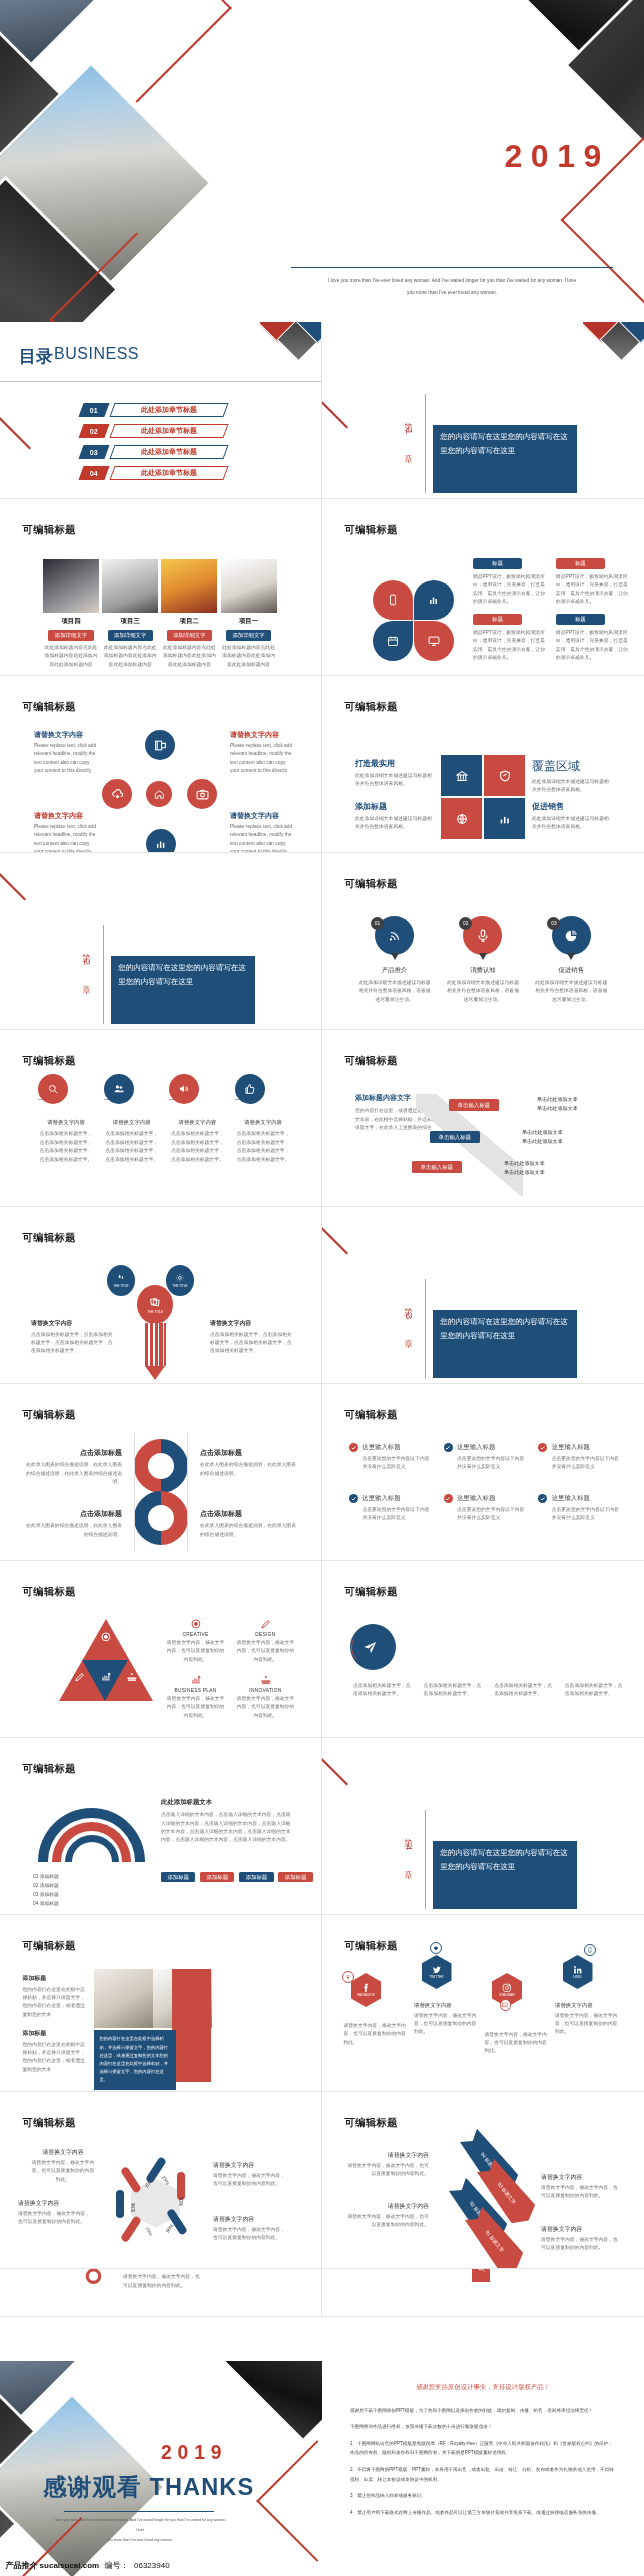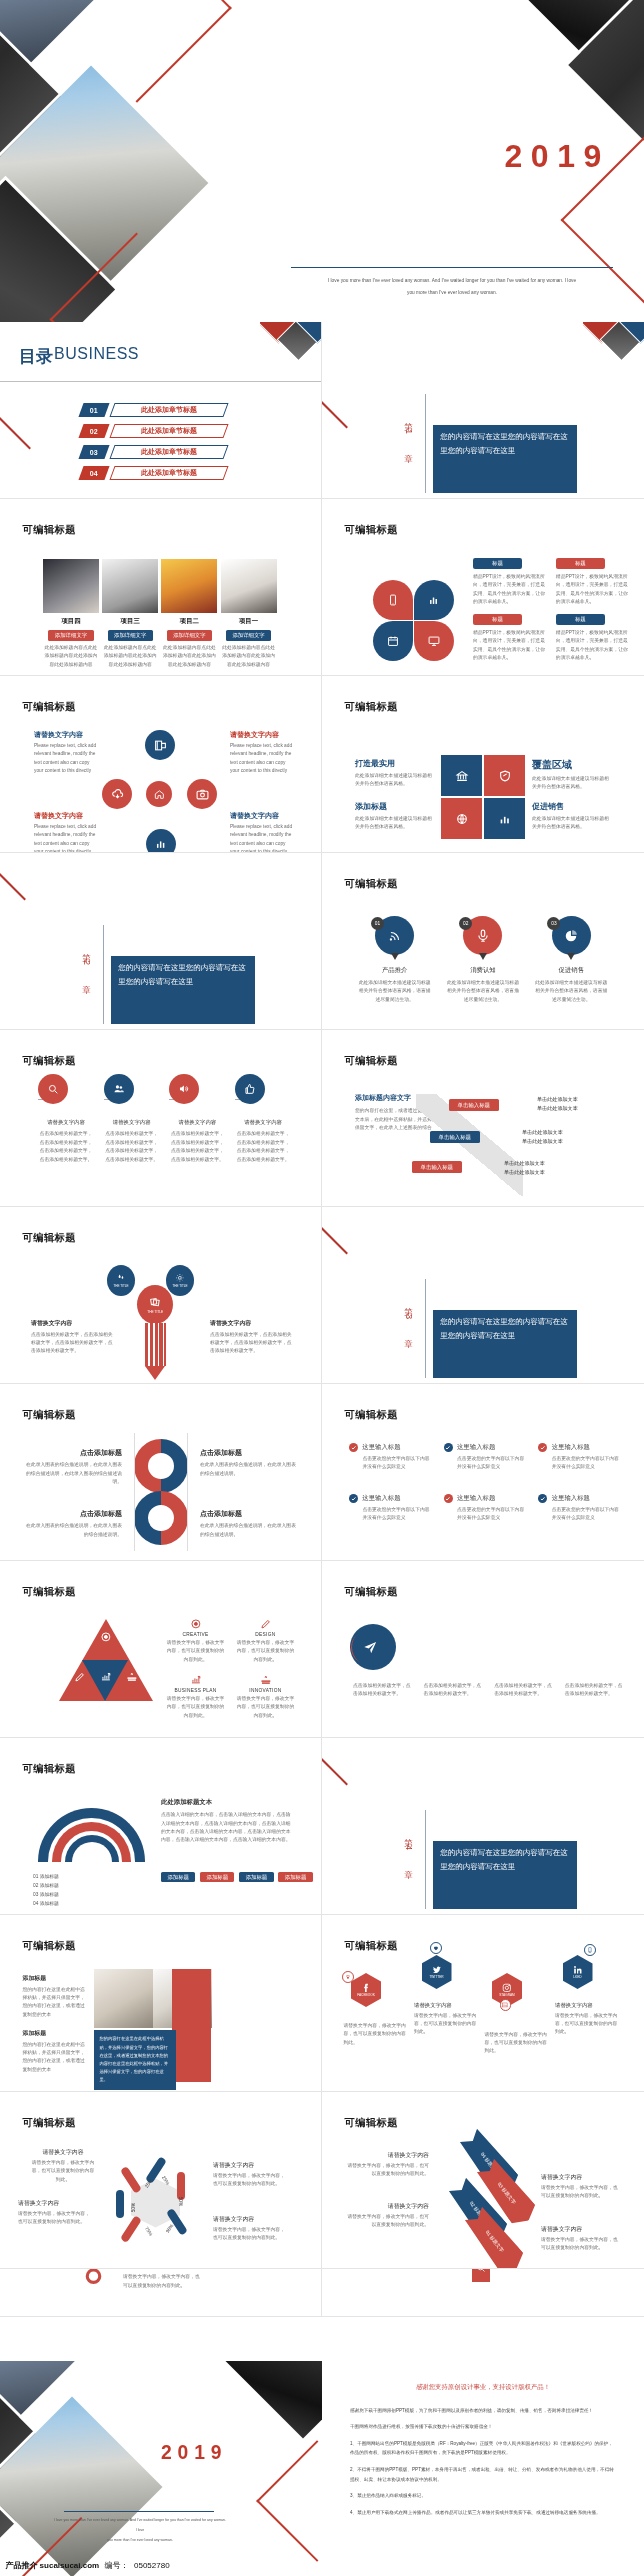--- a/index.html
+++ b/index.html
@@ -460,21 +460,21 @@
                 <rect x="10" y="8" width="3" height="12"></rect>
                 <rect x="16" y="11" width="3" height="9"></rect>
               </svg>
             </div>
         </div>
         <div style="position:absolute;left:33px;top:82px;width:79px;">
           <div style="font-size:8px;font-weight:700;color:#1f4e79;">打造最实用</div>
           <div class="cap" style="margin-top:2.7px;">此处添加详细文本描述建议与标题相关并符合整体语言风格。</div>
         </div>
         <div style="position:absolute;left:210px;top:82px;width:79px;">
-          <div style="font-size:10px;font-weight:700;color:#1f4e79;">覆盖区域</div>
+          <div style="font-size:12px;font-weight:400;color:#1f4e79;">覆盖区域</div>
           <div class="cap" style="margin-top:2.7px;">此处添加详细文本描述建议与标题相关并符合整体语言风格。</div>
         </div>
         <div style="position:absolute;left:33px;top:125px;width:79px;">
           <div style="font-size:8px;font-weight:700;color:#1f4e79;">添加标题</div>
           <div class="cap" style="margin-top:2.7px;">此处添加详细文本描述建议与标题相关并符合整体语言风格。</div>
         </div>
         <div style="position:absolute;left:210px;top:125px;width:79px;">
           <div style="font-size:8px;font-weight:700;color:#1f4e79;">促进销售</div>
           <div class="cap" style="margin-top:2.7px;">此处添加详细文本描述建议与标题相关并符合整体语言风格。</div>
         </div>
@@ -1148,30 +1148,31 @@
       <div class="dia" style="position:absolute;left:5.4px;top:59px;width:134px;height:134px;border:3.2px solid #fff;overflow:hidden;transform:rotate(45deg);">
           <div class="ph ph-city"></div>
         </div>
       <div class="dia" style="position:absolute;right:-48px;top:-80px;width:134px;height:134px;border:3.2px solid #fff;overflow:hidden;transform:rotate(45deg);">
           <div class="ph ph-gray2"></div>
         </div>
       <div class="cover-redline" style="left:29.5px;top:177px;width:102px;height:102px;transform:rotate(45deg);border-top:none;border-right:none;border-width:2.1px;"></div>
       <div class="cover-redline" style="right:-38px;top:97px;width:86px;height:86px;transform:rotate(45deg);border-top:none;border-right:none;border-width:2.1px;"></div>
 
       <div class="th-year">2019</div>
+      <div class="th-title">感谢观看  THANKS</div>
       <div class="th-rule"></div>
       <div class="th-sub">
         <div>I love you more than I've ever loved any woman. And I've waited longer for you than I've waited for any woman. I love</div>
         <div>you more than I've ever loved any woman.</div>
       </div>
 
       <div class="footbar">
         <span class="wm">产品推介 sucaisucai.com</span>
         <span>编号：</span>
-        <span>05052780</span>
+        <span>06323940</span>
       </div>
     </div>
 
     <div class="legal">
       <h4>感谢您支持原创设计事业，支持设计版权产品！</h4>
       <p>感谢您下载千图网原创PPT模版，为了您和千图网以及原创作者的利益，请勿复制、传播、销售，否则将承担法律责任！</p>
       <p>千图网将对作品进行维权，按照传播下载次数的十倍进行索取赔偿金！</p>
       <p>1、千图网网站出售的PPT模版是免版税类（RF：Royalty-free）正版受《中华人民共和国著作权法》和《世界版权公约》的保护，作品的所有权、版权和著作权归千图网所有，您下载的是PPT模版素材使用权。</p>
       <p>2、不得将千图网的PPT模版、PPT素材，本身用于再出售，或者出租、出借、转让、分销、发布或者作为礼物供他人使用，不得转授权、出卖、转让本协议或本协议中的权利。</p>
       <p>3、禁止把作品纳入商标或服务标记。</p>

